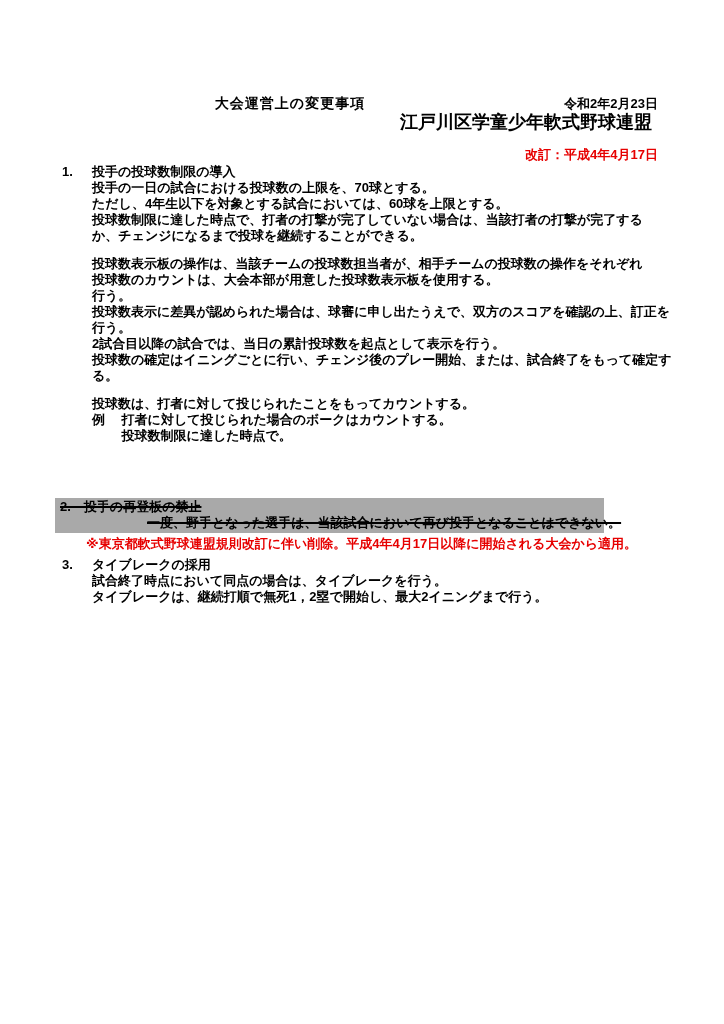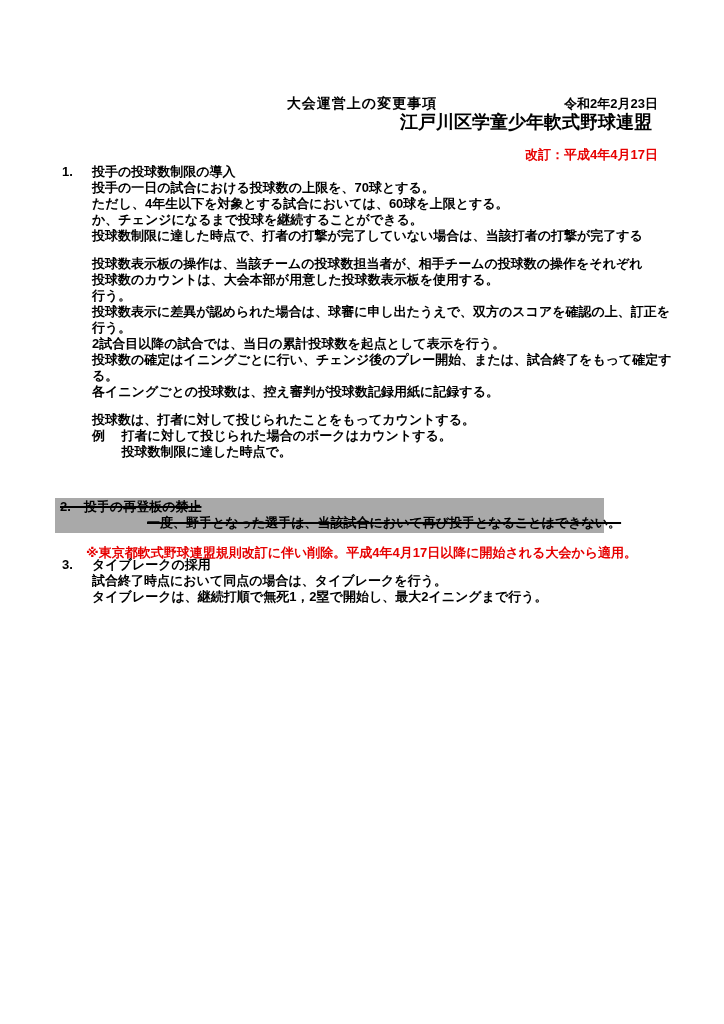--- a/index.html
+++ b/index.html
@@ -26,21 +26,21 @@
     right: 66px;
     text-align: right;
     line-height: 17px;
     white-space: pre;
   }
   .revision { color: var(--red, #e60000); }
   .doc-title {
     position: absolute;
     top: 95px;
     left: 0;
-    width: 724px;
+    width: 580px;
     text-align: center;
     font-size: 14px;
     letter-spacing: 1px;
     white-space: pre;
   }
   .org {
     position: absolute;
     top: 110px;
     right: 72px;
     font-size: 18px;
@@ -86,21 +86,21 @@
   .body2 {
     padding-left: 48px;
     height: 16px;
     line-height: 16px;
     white-space: pre;
     margin-left: 44px;
   }
   .red-note {
     color: var(--red, #e60000);
     margin-left: 31px;
-    margin-top: 12px;
+    margin-top: 3px;
     height: 16px;
     line-height: 16px;
     white-space: pre;
   }
 
   .sec3 { top: 557px; left: 62px; width: 640px; }
 </style>
 </head>
 <body>
 
@@ -116,32 +116,31 @@
   <div class="org">江戸川区学童少年軟式野球連盟</div>
 
   <section class="sec sec1">
     <div class="sec-head">
       <span class="num">1.</span>
       <span class="head-label">投手の投球数制限の導入</span>
     </div>
     <div class="sec-body">
         <div class="line">投手の一日の試合における投球数の上限を、70球とする。</div>
         <div class="line">ただし、4年生以下を対象とする試合においては、60球を上限とする。</div>
+        <div class="line">投球数制限に達した時点で、打者の打撃が完了していない場合は、当該打者の打撃が完了する</div>
         <div class="line">か、チェンジになるまで投球を継続することができる。</div>
-        <div class="line">投球数制限に達した時点で、打者の打撃が完了していない場合は、当該打者の打撃が完了する</div>
         <div class="line blank"></div>
         <div class="line">投球数表示板の操作は、当該チームの投球数担当者が、相手チームの投球数の操作をそれぞれ</div>
         <div class="line">投球数のカウントは、大会本部が用意した投球数表示板を使用する。</div>
         <div class="line">行う。</div>
         <div class="line">投球数表示に差異が認められた場合は、球審に申し出たうえで、双方のスコアを確認の上、訂正を</div>
         <div class="line">行う。</div>
         <div class="line">2試合目以降の試合では、当日の累計投球数を起点として表示を行う。</div>
         <div class="line">投球数の確定はイニングごとに行い、チェンジ後のプレー開始、または、試合終了をもって確定す</div>
         <div class="line">る。</div>
-        <div class="line">各イニングごとの投球数は、控え審判が投球数記録用紙に記録する。</div>
         <div class="line blank"></div>
         <div class="line">投球数は、打者に対して投じられたことをもってカウントする。</div>
         <div class="line">例　 打者に対して投じられた場合のボークはカウントする。</div>
         <div class="line">　　 投球数制限に達した時点で。</div>
       </div>
   </section>
 
   <section class="sec sec2">
     <div class="gray-block">
       <div class="struck head2">2.　投手の再登板の禁止</div>

